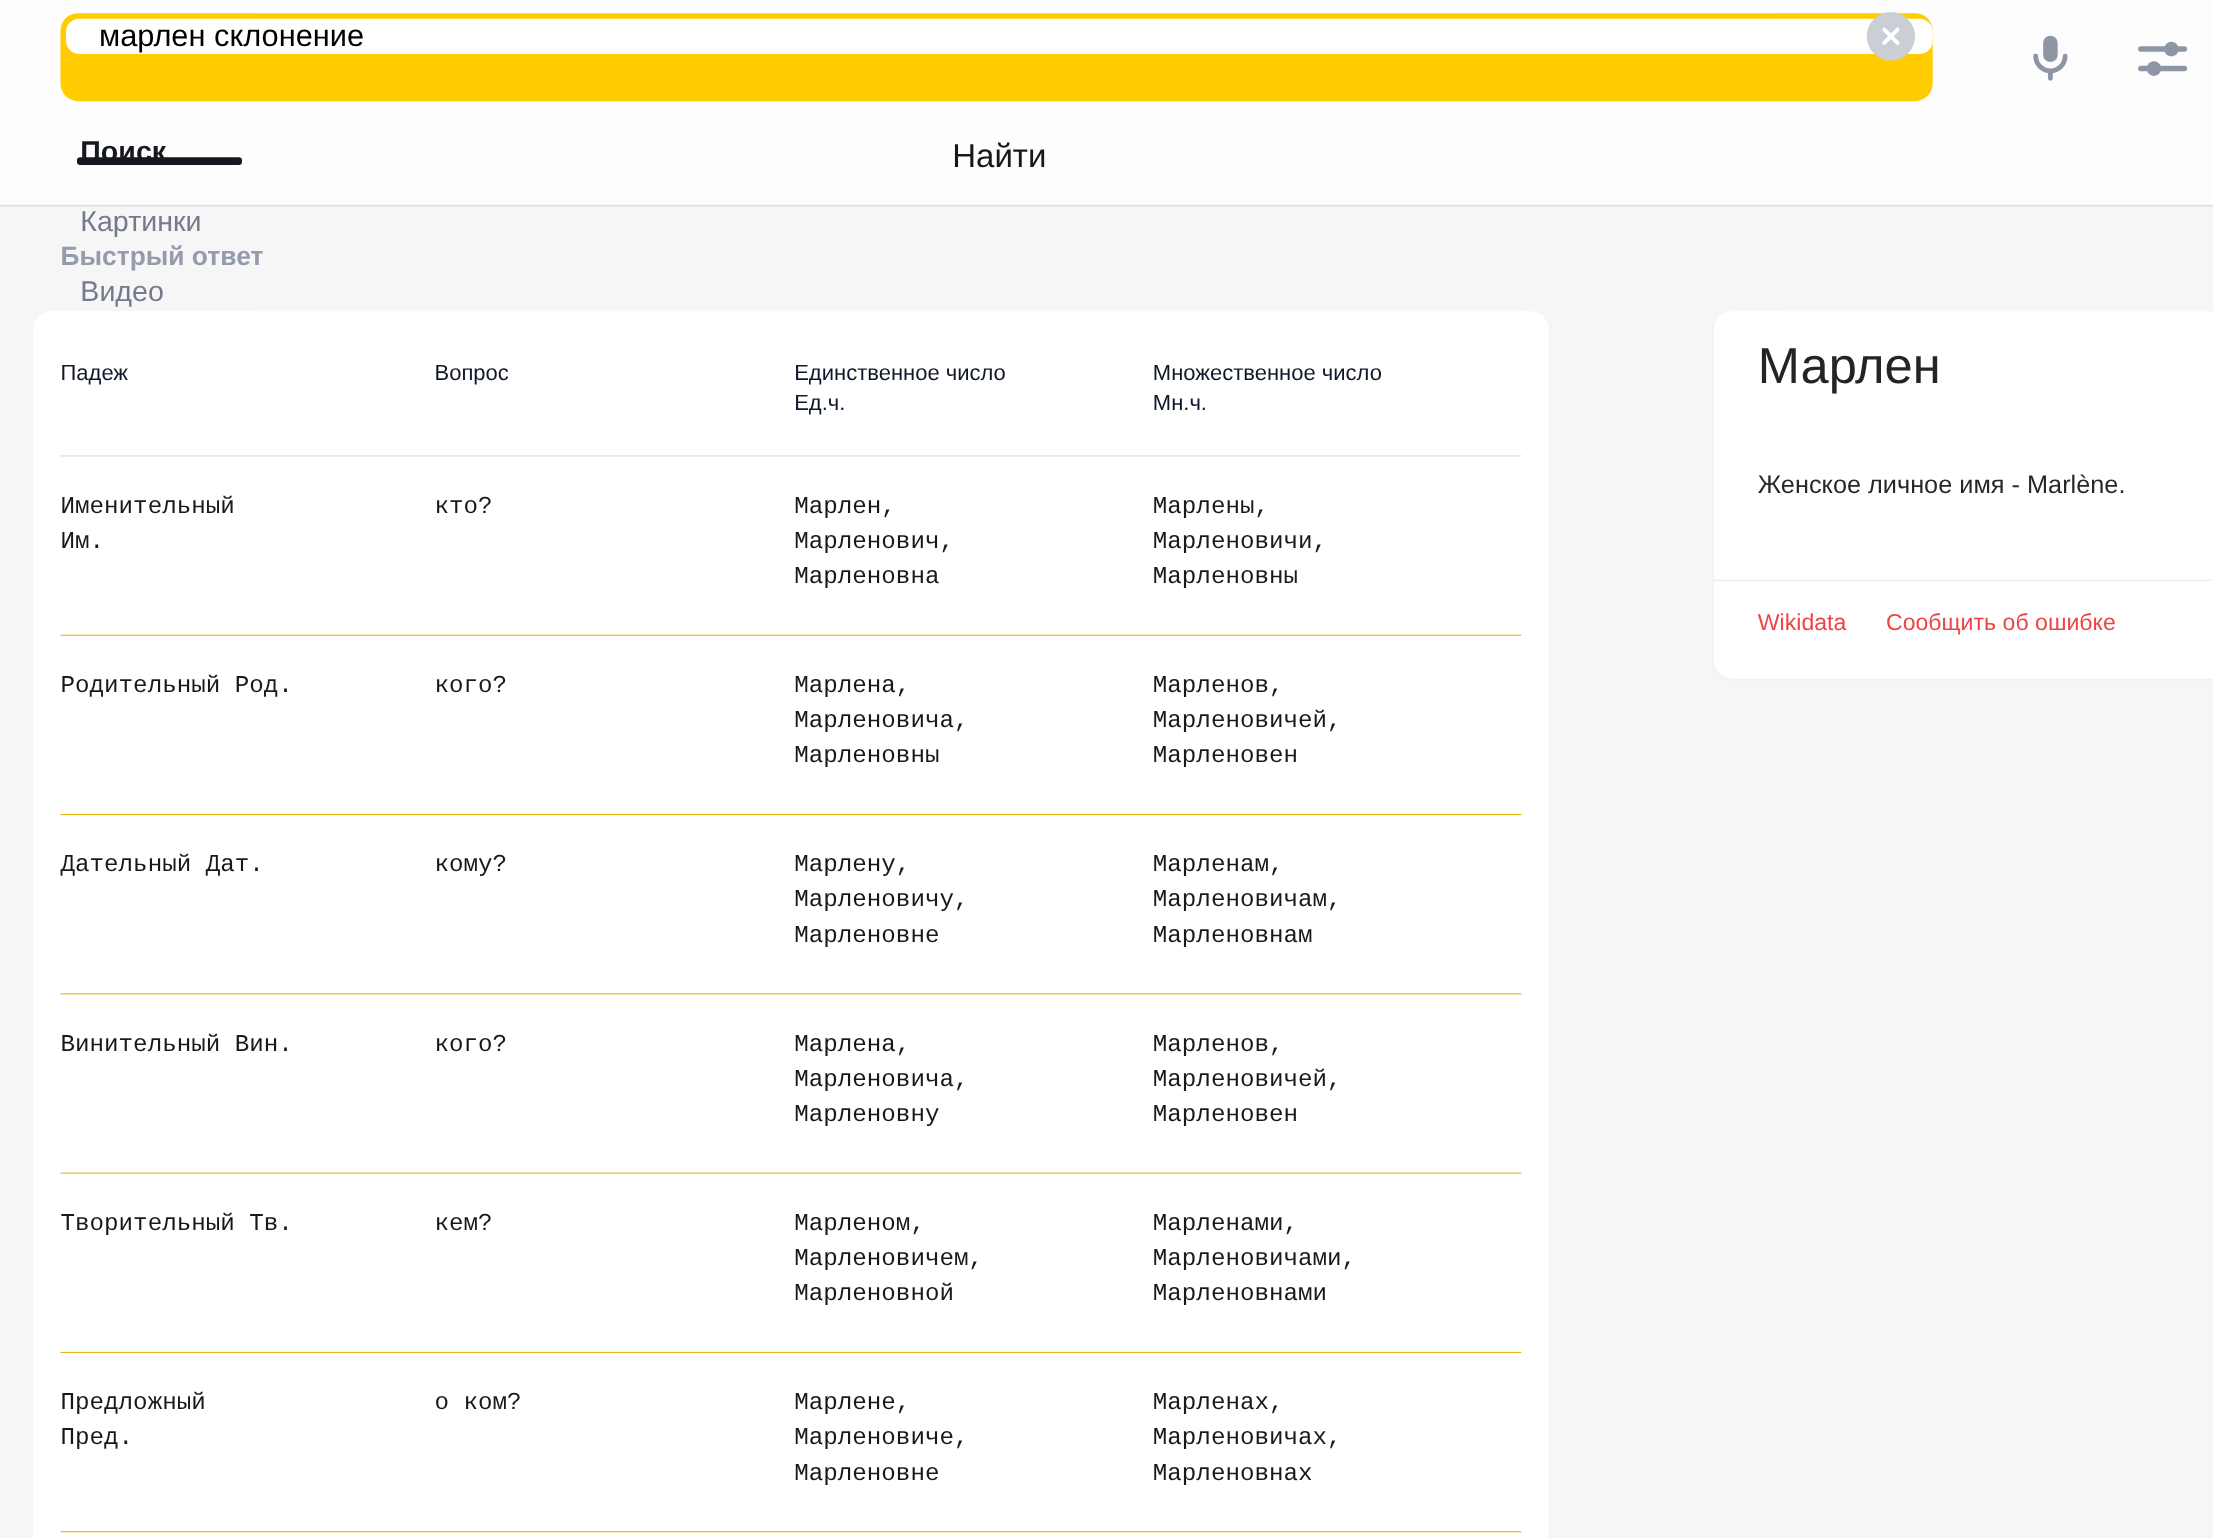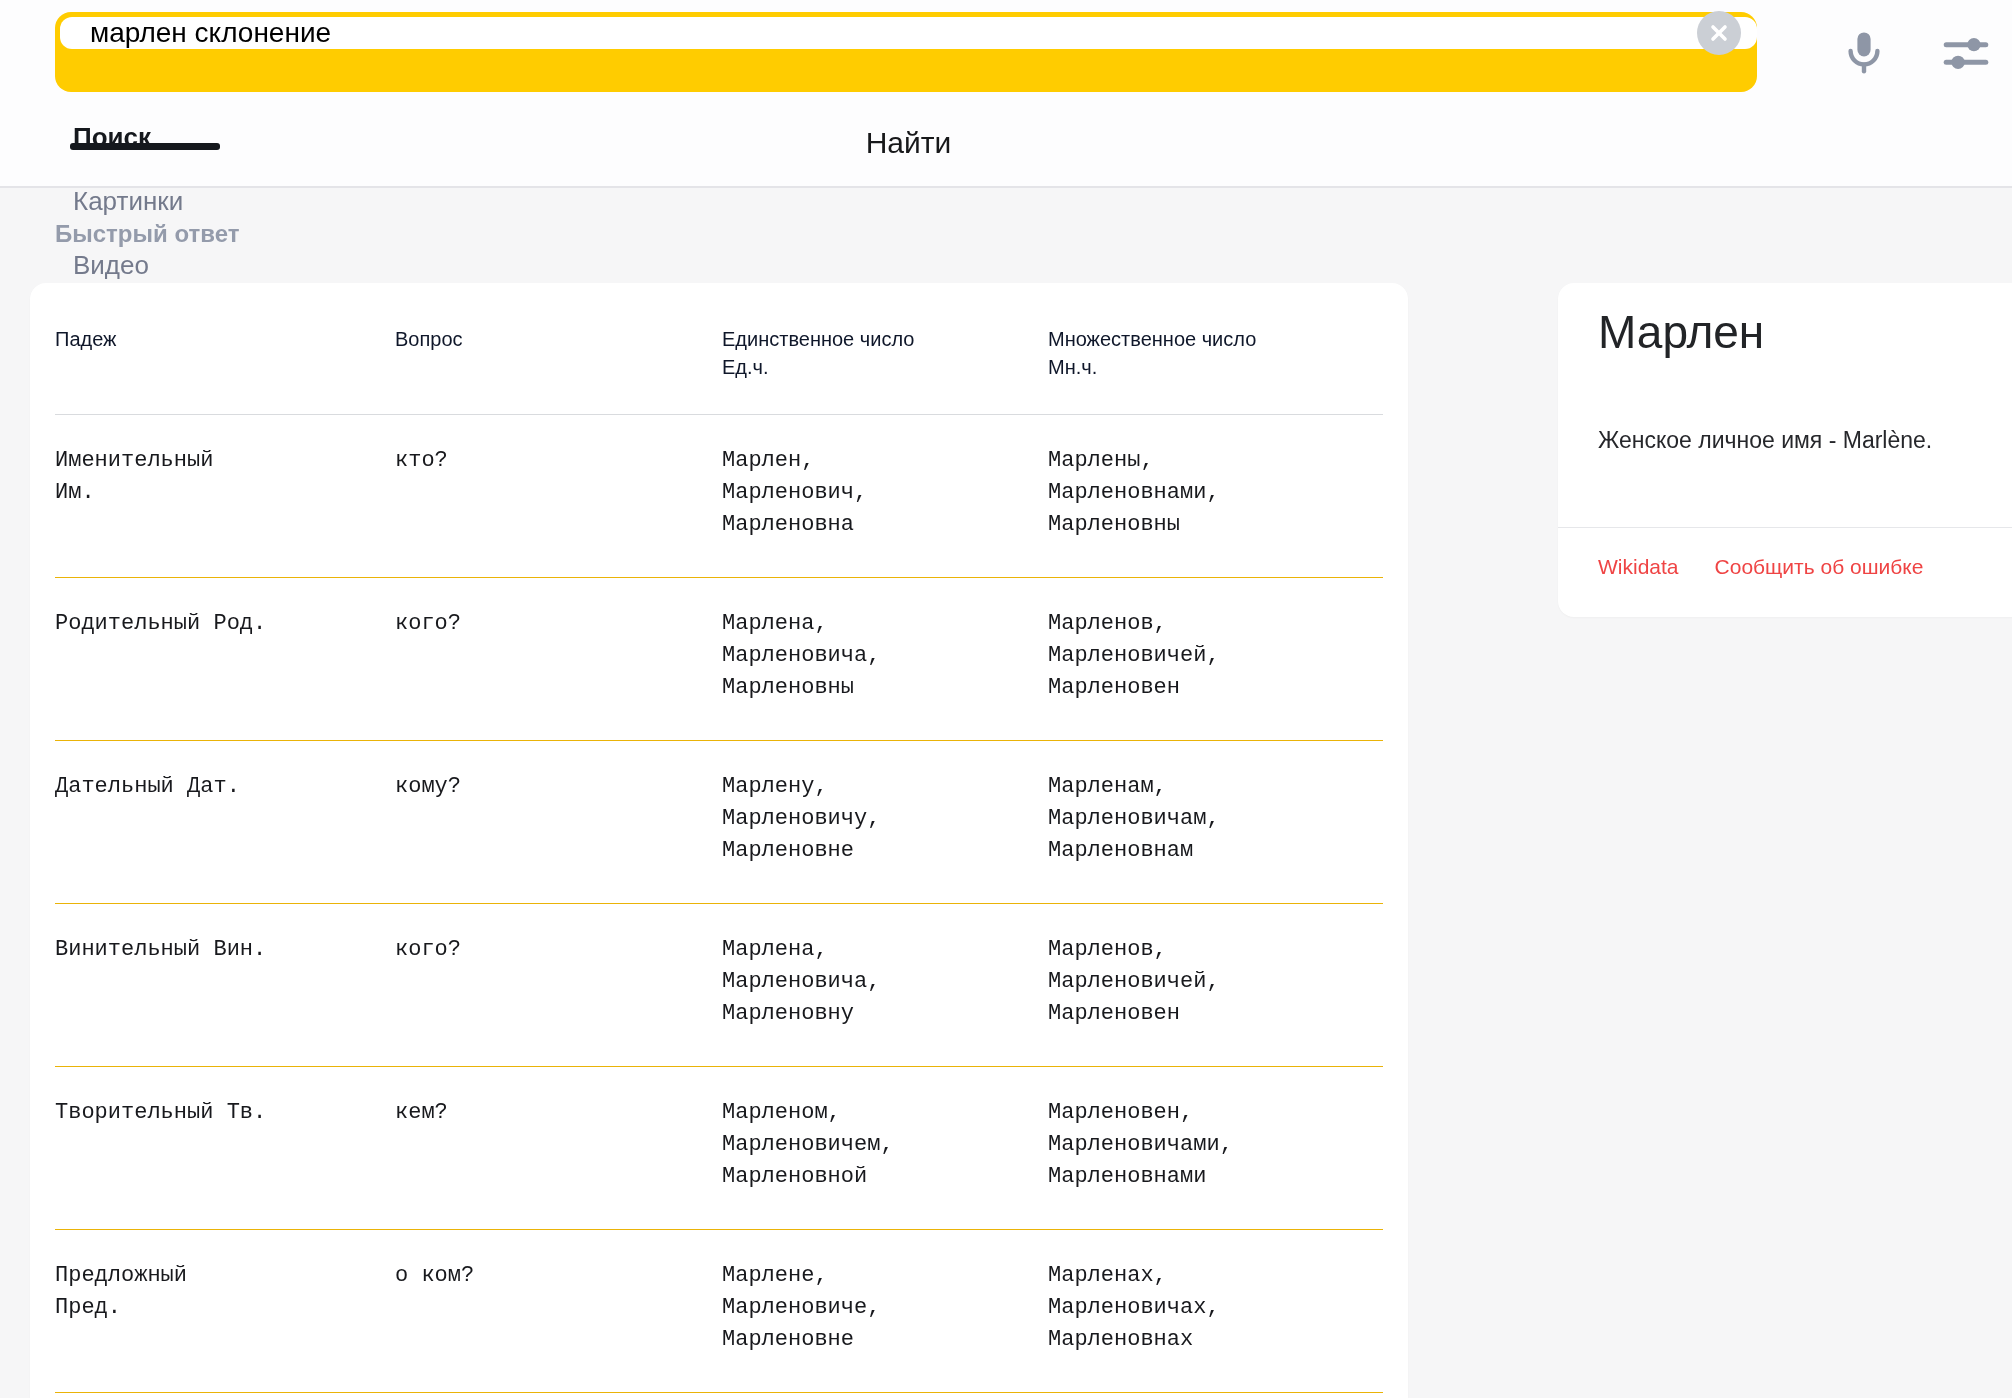--- a/index.html
+++ b/index.html
@@ -145,21 +145,21 @@
   </div>
 
   <div class="trow">
     <div class="cell">Именительный
 Им.</div>
     <div class="cell">кто?</div>
     <div class="cell">Марлен,
 Марленович,
 Марленовна</div>
     <div class="cell">Марлены,
-Марленовнами,
+Марленовичи,
 Марленовны</div>
   </div>
 
   <div class="trow">
     <div class="cell">Родительный Род.</div>
     <div class="cell">кого?</div>
     <div class="cell">Марлена,
 Марленовича,
 Марленовны</div>
     <div class="cell">Марленов,
@@ -188,21 +188,21 @@
 Марленовичей,
 Марленовен</div>
   </div>
 
   <div class="trow">
     <div class="cell">Творительный Тв.</div>
     <div class="cell">кем?</div>
     <div class="cell">Марленом,
 Марленовичем,
 Марленовной</div>
-    <div class="cell">Марленовен,
+    <div class="cell">Марленами,
 Марленовичами,
 Марленовнами</div>
   </div>
 
   <div class="trow">
     <div class="cell">Предложный
 Пред.</div>
     <div class="cell">о ком?</div>
     <div class="cell">Марлене,
 Марленовиче,

